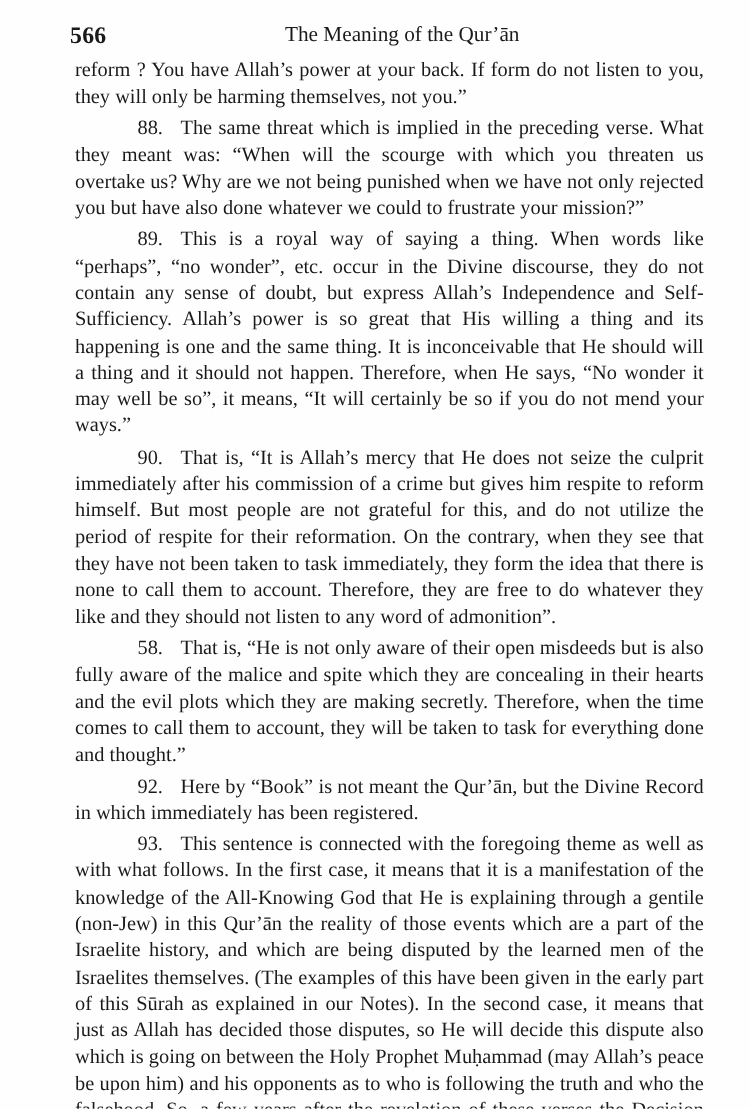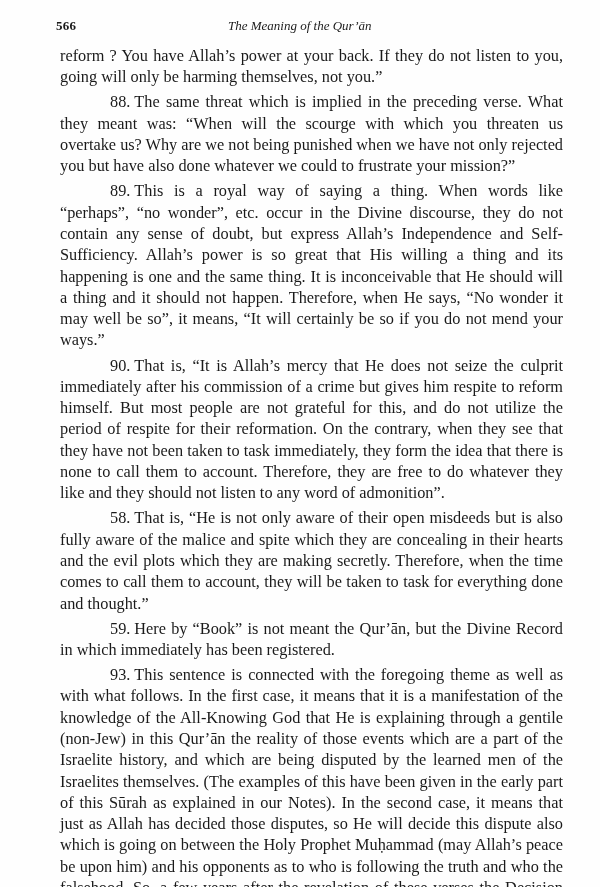--- a/index.html
+++ b/index.html
@@ -25,30 +25,29 @@
     position: absolute;
     top: 18px;
     left: 56px;
     width: 507px;
     height: 24px;
   }
   .page-number {
     position: absolute;
     left: 0;
     top: 0;
-    font-size: 13px;
+    font-size: 19px;
     font-weight: bold;
     letter-spacing: 0.2px;
   }
   .running-title {
     position: absolute;
     left: 172px;
     top: 0;
-    font-size: 13px;
-    font-style: italic;
+    font-size: 17px;
     white-space: nowrap;
   }
   .text-block {
     position: absolute;
     top: 45px;
     left: 60px;
     width: 503px;
     font-size: 16.3px;
     line-height: 21.3px;
     text-align: justify;
@@ -57,50 +56,50 @@
     margin: 0 0 3.8px 0;
     text-indent: 0;
   }
   .para.indent {
     text-indent: 50px;
   }
   .para:last-child {
     text-align-last: justify;
   }
   .note-num {
-    margin-right: 4px;
+    margin-right: 14px;
   }
 </style>
 </head>
 <body>
 
 <div class="page">
 
   <div class="running-head">
     <span class="page-number">566</span>
     <span class="running-title">The Meaning of the Qur’ān</span>
   </div>
 
   <div class="text-block">
     <p class="para">
-      <span>reform ? You have Allah’s power at your back. If they do not listen to you, going will only be harming themselves, not you.”</span>
+      <span>reform ? You have Allah’s power at your back. If form do not listen to you, they will only be harming themselves, not you.”</span>
     </p>
     <p class="para indent">
       <span class="note-num">88.</span><span>The same threat which is implied in the preceding verse. What they meant was: “When will the scourge with which you threaten us overtake us? Why are we not being punished when we have not only rejected you but have also done whatever we could to frustrate your mission?”</span>
     </p>
     <p class="para indent">
       <span class="note-num">89.</span><span>This is a royal way of saying a thing. When words like “perhaps”, “no wonder”, etc. occur in the Divine discourse, they do not contain any sense of doubt, but express Allah’s Independence and Self-Sufficiency. Allah’s power is so great that His willing a thing and its happening is one and the same thing. It is inconceivable that He should will a thing and it should not happen. Therefore, when He says, “No wonder it may well be so”, it means, “It will certainly be so if you do not mend your ways.”</span>
     </p>
     <p class="para indent">
       <span class="note-num">90.</span><span>That is, “It is Allah’s mercy that He does not seize the culprit immediately after his commission of a crime but gives him respite to reform himself. But most people are not grateful for this, and do not utilize the period of respite for their reformation. On the contrary, when they see that they have not been taken to task immediately, they form the idea that there is none to call them to account. Therefore, they are free to do whatever they like and they should not listen to any word of admonition”.</span>
     </p>
     <p class="para indent">
       <span class="note-num">58.</span><span>That is, “He is not only aware of their open misdeeds but is also fully aware of the malice and spite which they are concealing in their hearts and the evil plots which they are making secretly. Therefore, when the time comes to call them to account, they will be taken to task for everything done and thought.”</span>
     </p>
     <p class="para indent">
-      <span class="note-num">59.</span><span>Here by “Book” is not meant the Qur’ān, but the Divine Record in which immediately has been registered.</span>
+      <span class="note-num">92.</span><span>Here by “Book” is not meant the Qur’ān, but the Divine Record in which immediately has been registered.</span>
     </p>
     <p class="para indent">
       <span class="note-num">93.</span><span>This sentence is connected with the foregoing theme as well as with what follows. In the first case, it means that it is a manifestation of the knowledge of the All-Knowing God that He is explaining through a gentile (non-Jew) in this Qur’ān the reality of those events which are a part of the Israelite history, and which are being disputed by the learned men of the Israelites themselves. (The examples of this have been given in the early part of this Sūrah as explained in our Notes). In the second case, it means that just as Allah has decided those disputes, so He will decide this dispute also which is going on between the Holy Prophet Muḥammad (may Allah’s peace be upon him) and his opponents as to who is following the truth and who the falsehood. So, a few years after the revelation of these verses the Decision came before the whole world. In the same land of Arabia and in the same clan of the Quraish there was not left a single person who was not convinced that it was Muḥammad (upon whom be Allah’s peace) who was</span>
     </p>
   </div>
 
 </div>
 
 </body></html>

